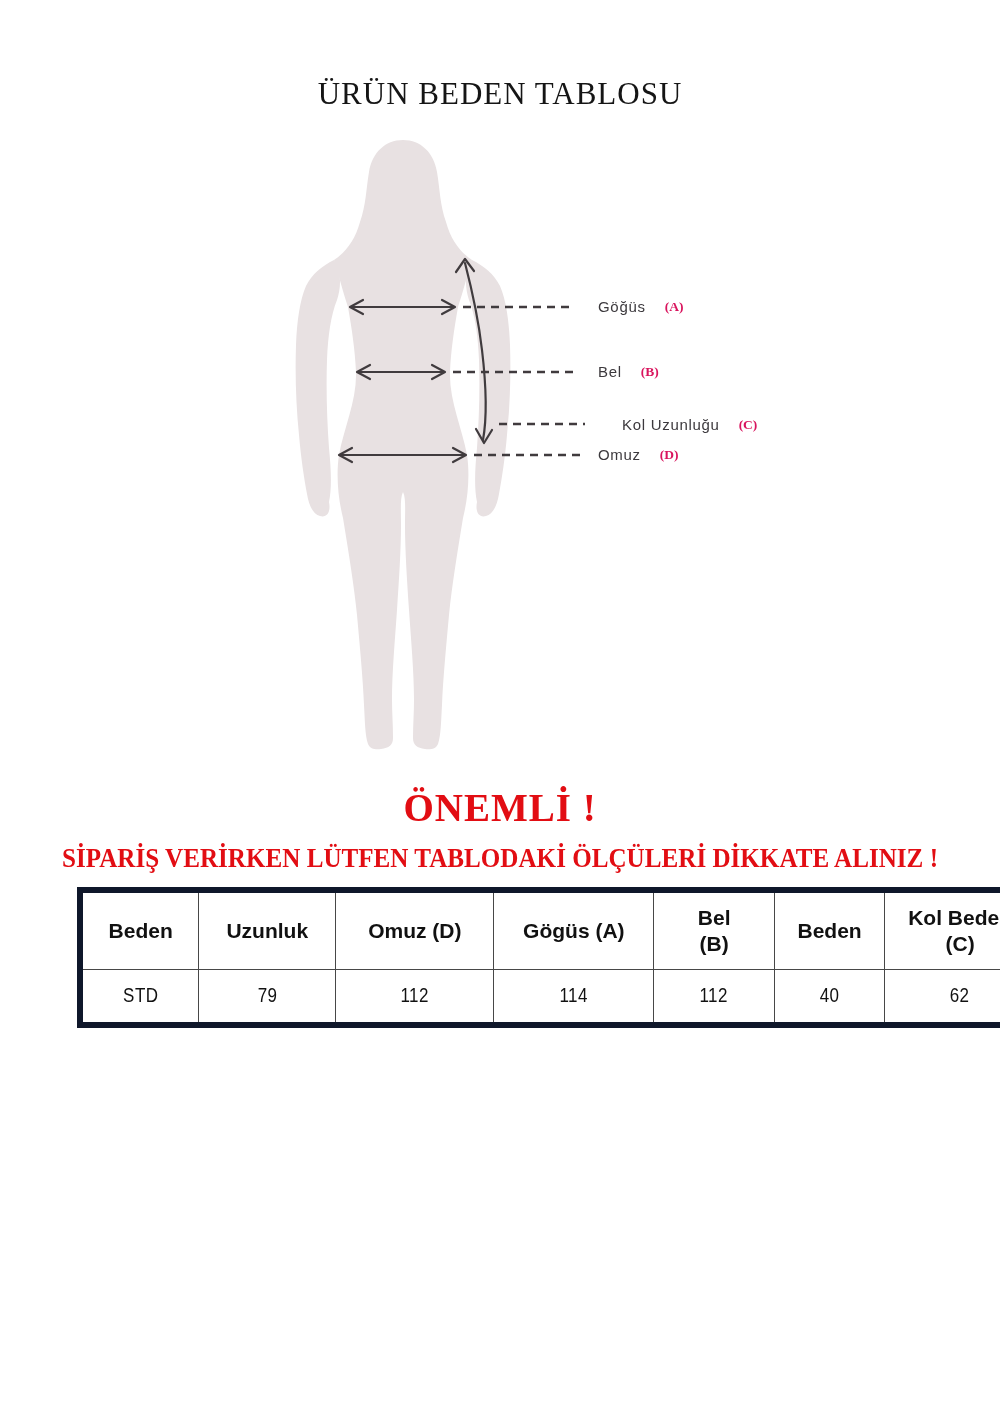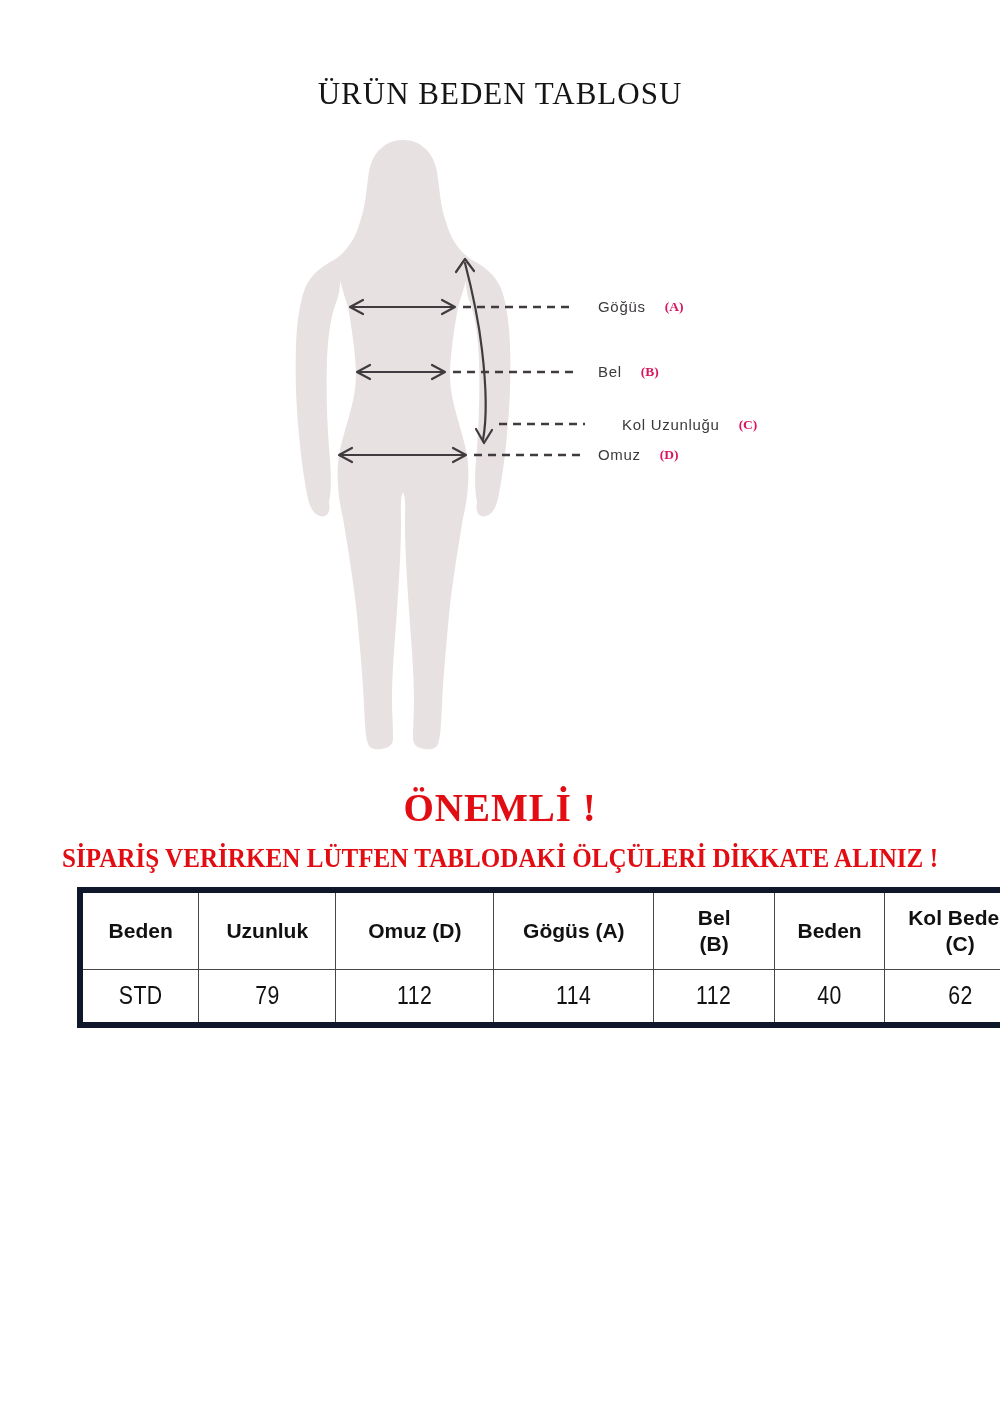--- a/index.html
+++ b/index.html
@@ -91,21 +91,21 @@
     vertical-align:middle;
     color:#111111;
   }
   .size-table th{
     height:79px;
     font-weight:700;
     font-size:21px;
     white-space:pre-line;
     line-height:26px;
   }
-  .size-table td{height:56px;font-size:25px;}
+  .size-table td{height:56px;font-size:20px;}
   .size-table td .val{
     display:inline-block;
     transform:scaleX(0.85);
     transform-origin:center;
     letter-spacing:0.5px;
   }
   col.c1{width:12.4%;} col.c2{width:14.3%;} col.c3{width:16.5%;}
   col.c4{width:16.7%;} col.c5{width:12.6%;} col.c6{width:11.5%;}
   col.c7{width:16.0%;}
 </style>

